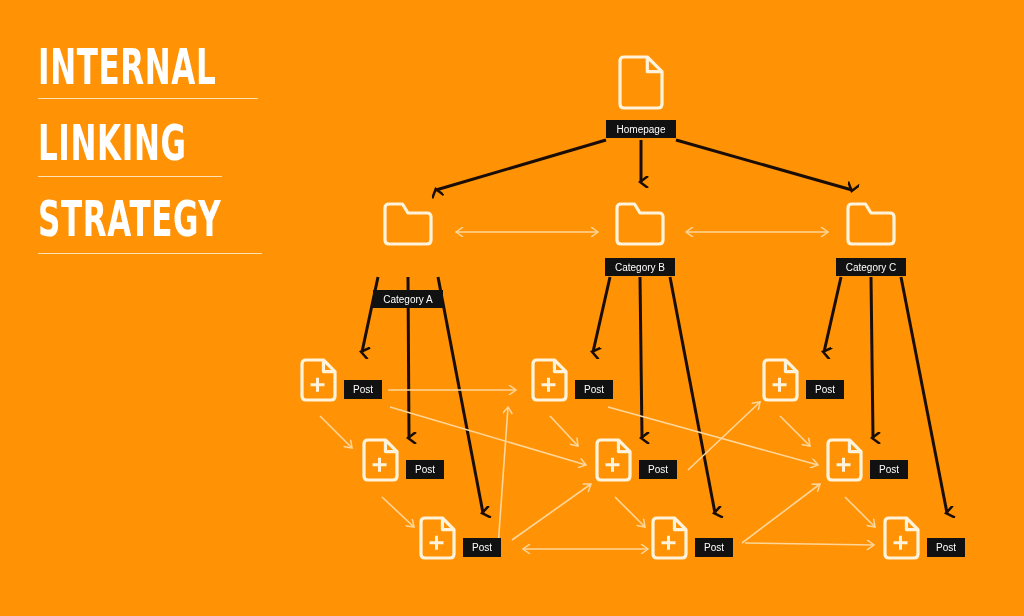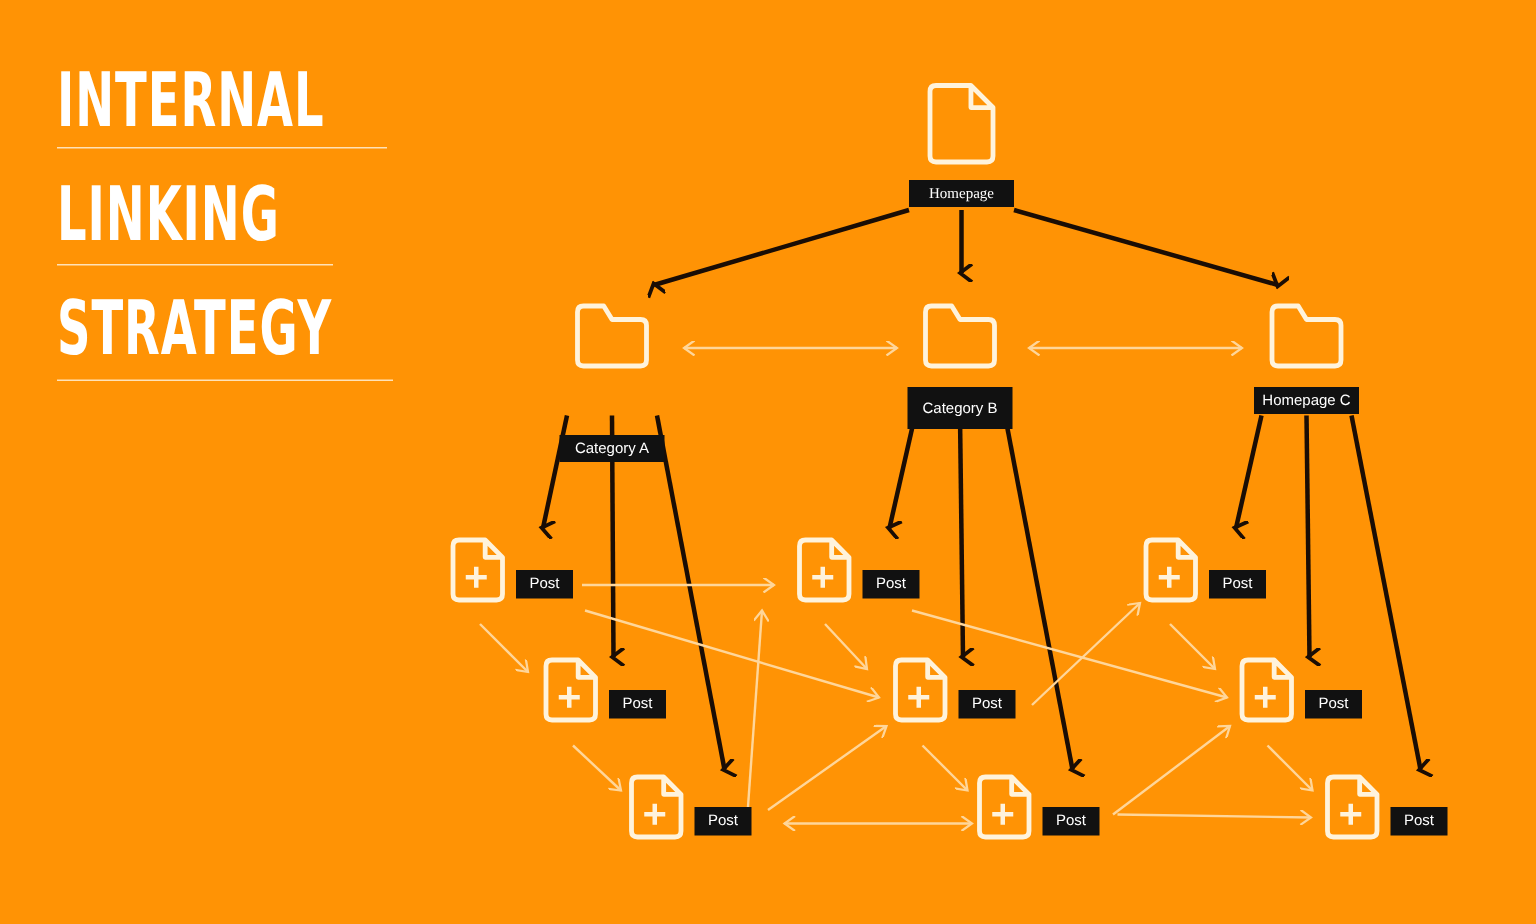--- a/index.html
+++ b/index.html
@@ -105,24 +105,24 @@
         <path d="M836.5,464.8 L850.5,464.8 M843.5,457.8 L843.5,471.8" stroke="#FFF3DC" stroke-width="3"></path>
       </g>
       <g>
         <path d="M889,518 L906.45,518 L918,529.55 L918,554 Q918,558 914,558 L889,558 Q885,558 885,554 L885,522 Q885,518 889,518 Z M906.45,518 L906.45,529.55 L918,529.55" fill="none" stroke="#FFF3DC" stroke-width="3.2" stroke-linejoin="round"></path>
         <path d="M893.5,542.8 L907.5,542.8 M900.5,535.8 L900.5,549.8" stroke="#FFF3DC" stroke-width="3"></path>
       </g>
     </g>
 </svg>
 
 <div id="labels">
-    <div class="lbl" style="left: 606px; top: 120px; width: 70px; height: 18px; font-family: Liberation Serif, serif;">Homepage</div>
+    <div class="lbl" style="left: 606px; top: 120px; width: 70px; height: 18px;">Homepage</div>
     <div class="lbl" style="left: 373px; top: 258px; width: 70px; height: 18px; margin-top: 32px;">Category A</div>
-    <div class="lbl" style="left: 605px; top: 258px; width: 70px; height: 28px;">Category B</div>
-    <div class="lbl" style="left: 836px; top: 258px; width: 70px; height: 18px;">Homepage C</div>
+    <div class="lbl" style="left: 605px; top: 258px; width: 70px; height: 18px;">Category B</div>
+    <div class="lbl" style="left: 836px; top: 258px; width: 70px; height: 18px;">Category C</div>
     <div class="lbl" style="left: 344px; top: 380px; width: 38px; height: 19px;">Post</div>
     <div class="lbl" style="left: 406px; top: 460px; width: 38px; height: 19px;">Post</div>
     <div class="lbl" style="left: 463px; top: 538px; width: 38px; height: 19px;">Post</div>
     <div class="lbl" style="left: 575px; top: 380px; width: 38px; height: 19px;">Post</div>
     <div class="lbl" style="left: 639px; top: 460px; width: 38px; height: 19px;">Post</div>
     <div class="lbl" style="left: 695px; top: 538px; width: 38px; height: 19px;">Post</div>
     <div class="lbl" style="left: 806px; top: 380px; width: 38px; height: 19px;">Post</div>
     <div class="lbl" style="left: 870px; top: 460px; width: 38px; height: 19px;">Post</div>
     <div class="lbl" style="left: 927px; top: 538px; width: 38px; height: 19px;">Post</div>
   </div>

